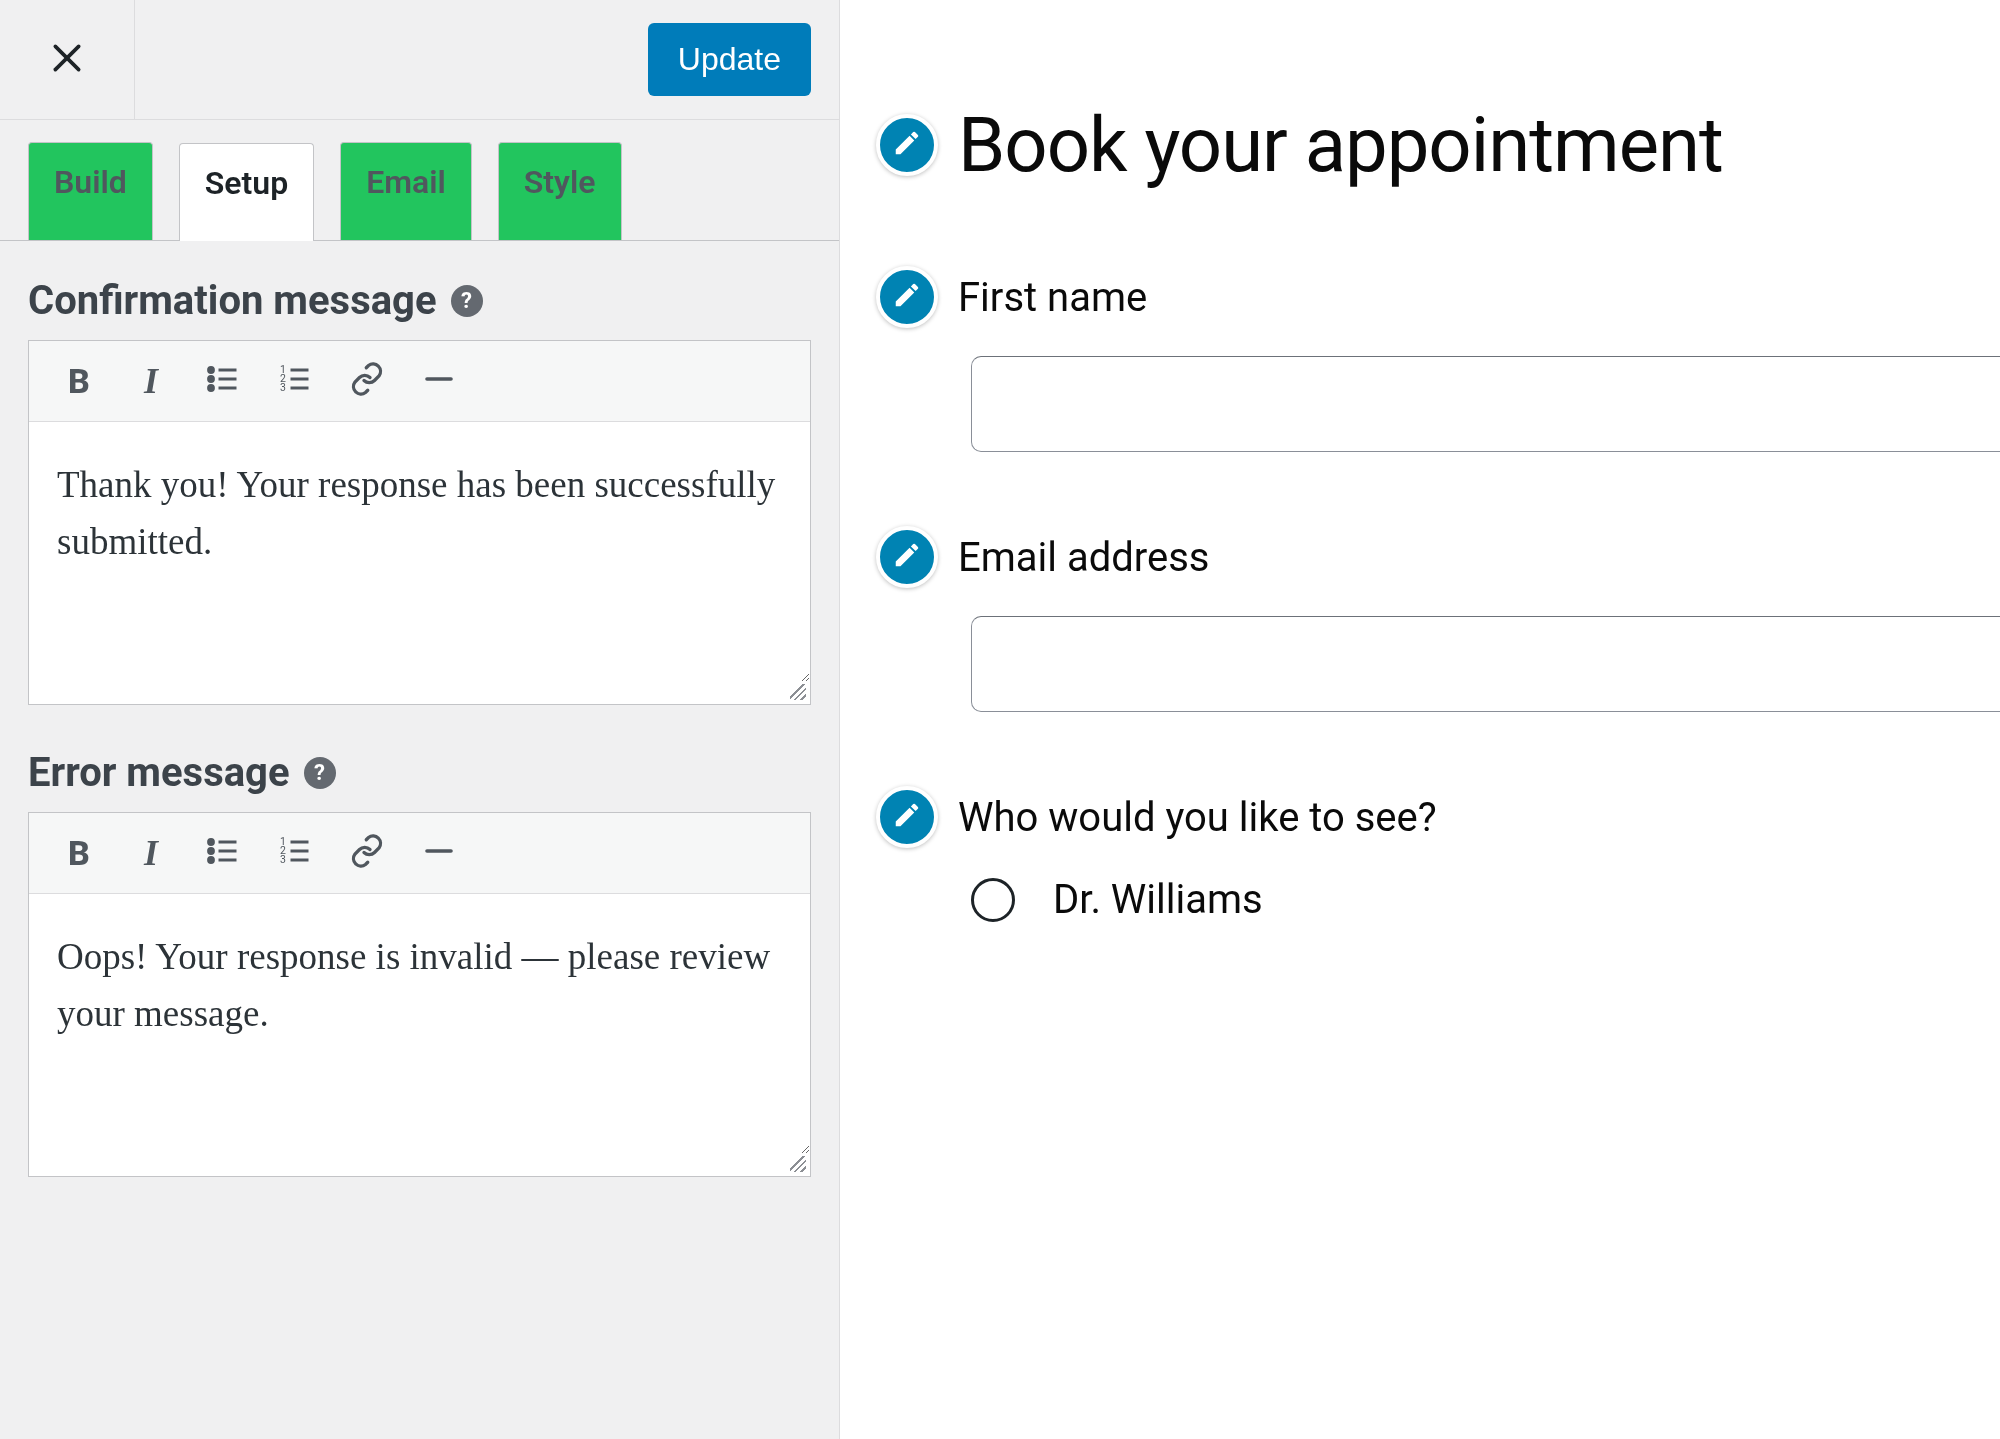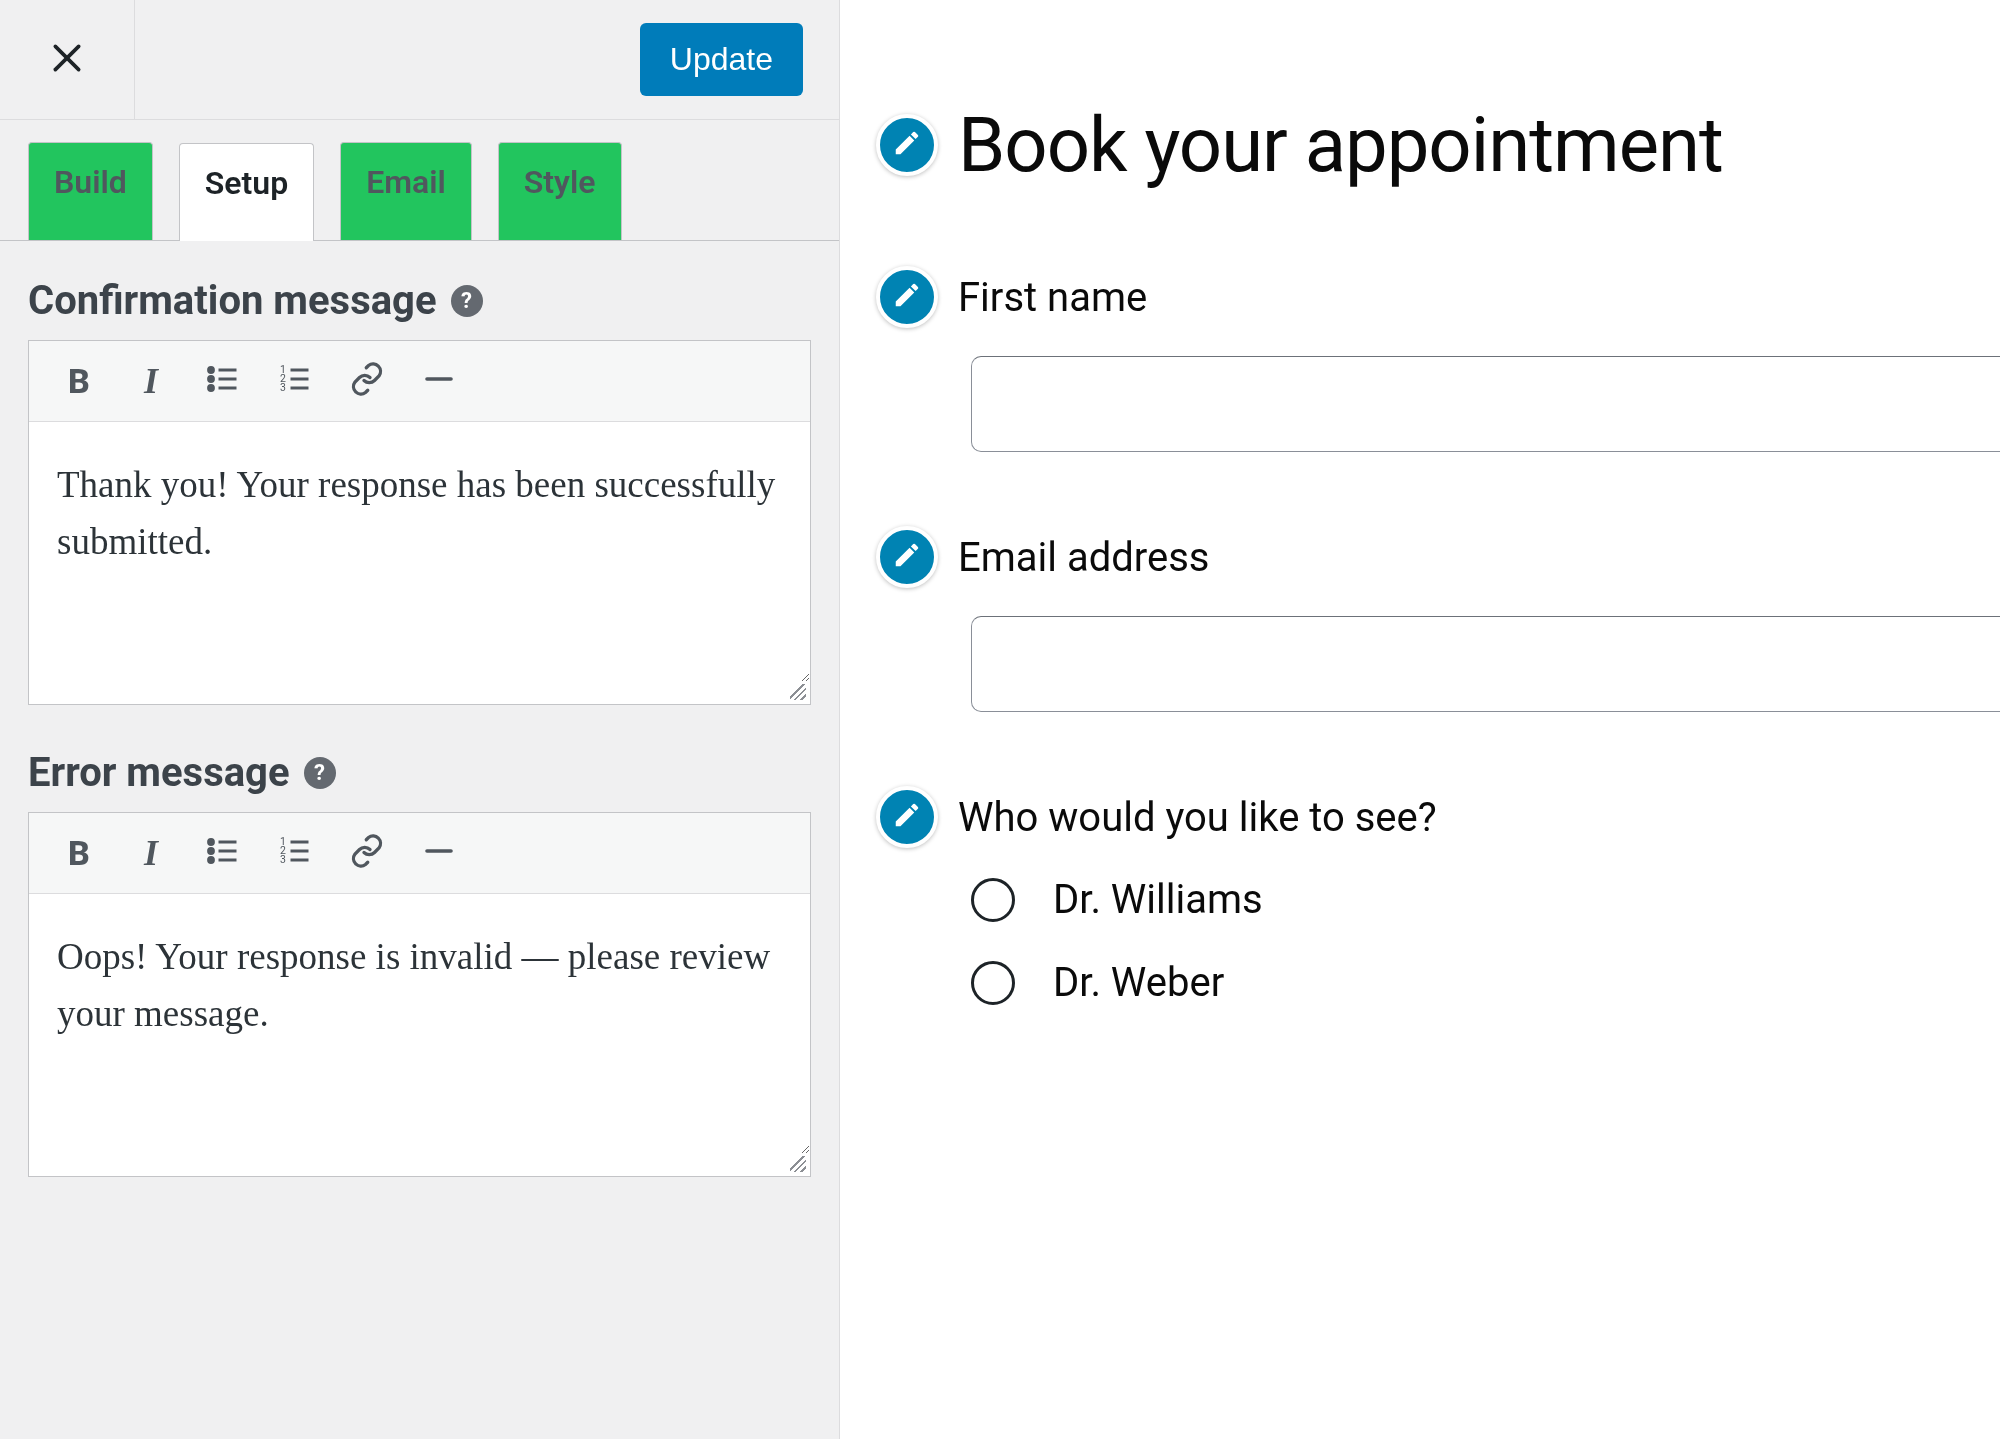--- a/index.html
+++ b/index.html
@@ -17,21 +17,21 @@
   border-right: 1px solid #dcdcde;
   display: flex;
   flex-direction: column;
 }
 .topbar {
   display: flex;
   align-items: center;
   justify-content: space-between;
   height: 120px;
   border-bottom: 1px solid #dcdcde;
-  padding-right: 36px;
+  padding-right: 28px;
 }
 .close-btn {
   width: 135px;
   height: 100%;
   border-right: 1px solid #dcdcde;
   display: flex;
   align-items: center;
   justify-content: center;
   cursor: pointer;
 }
@@ -373,18 +373,14 @@
             <path d="M3 17.25V21h3.75L17.81 9.94l-3.75-3.75L3 17.25zM20.71 7.04a1 1 0 0 0 0-1.41l-2.34-2.34a1 1 0 0 0-1.41 0l-1.83 1.83 3.75 3.75 1.83-1.83z"></path>
           </svg></span>
     </span>
     <span class="field-label">Who would you like to see?</span>
   </div>
   <div class="radio-group">
     <div class="radio-row">
       <span class="radio-circle"></span>
       <span class="radio-label">Dr. Williams</span>
     </div>
-    <div class="radio-row">
-      <span class="radio-circle"></span>
-      <span class="radio-label">Dr. Weber</span>
-    </div>
   </div>
 </div>
 
 </body></html>

